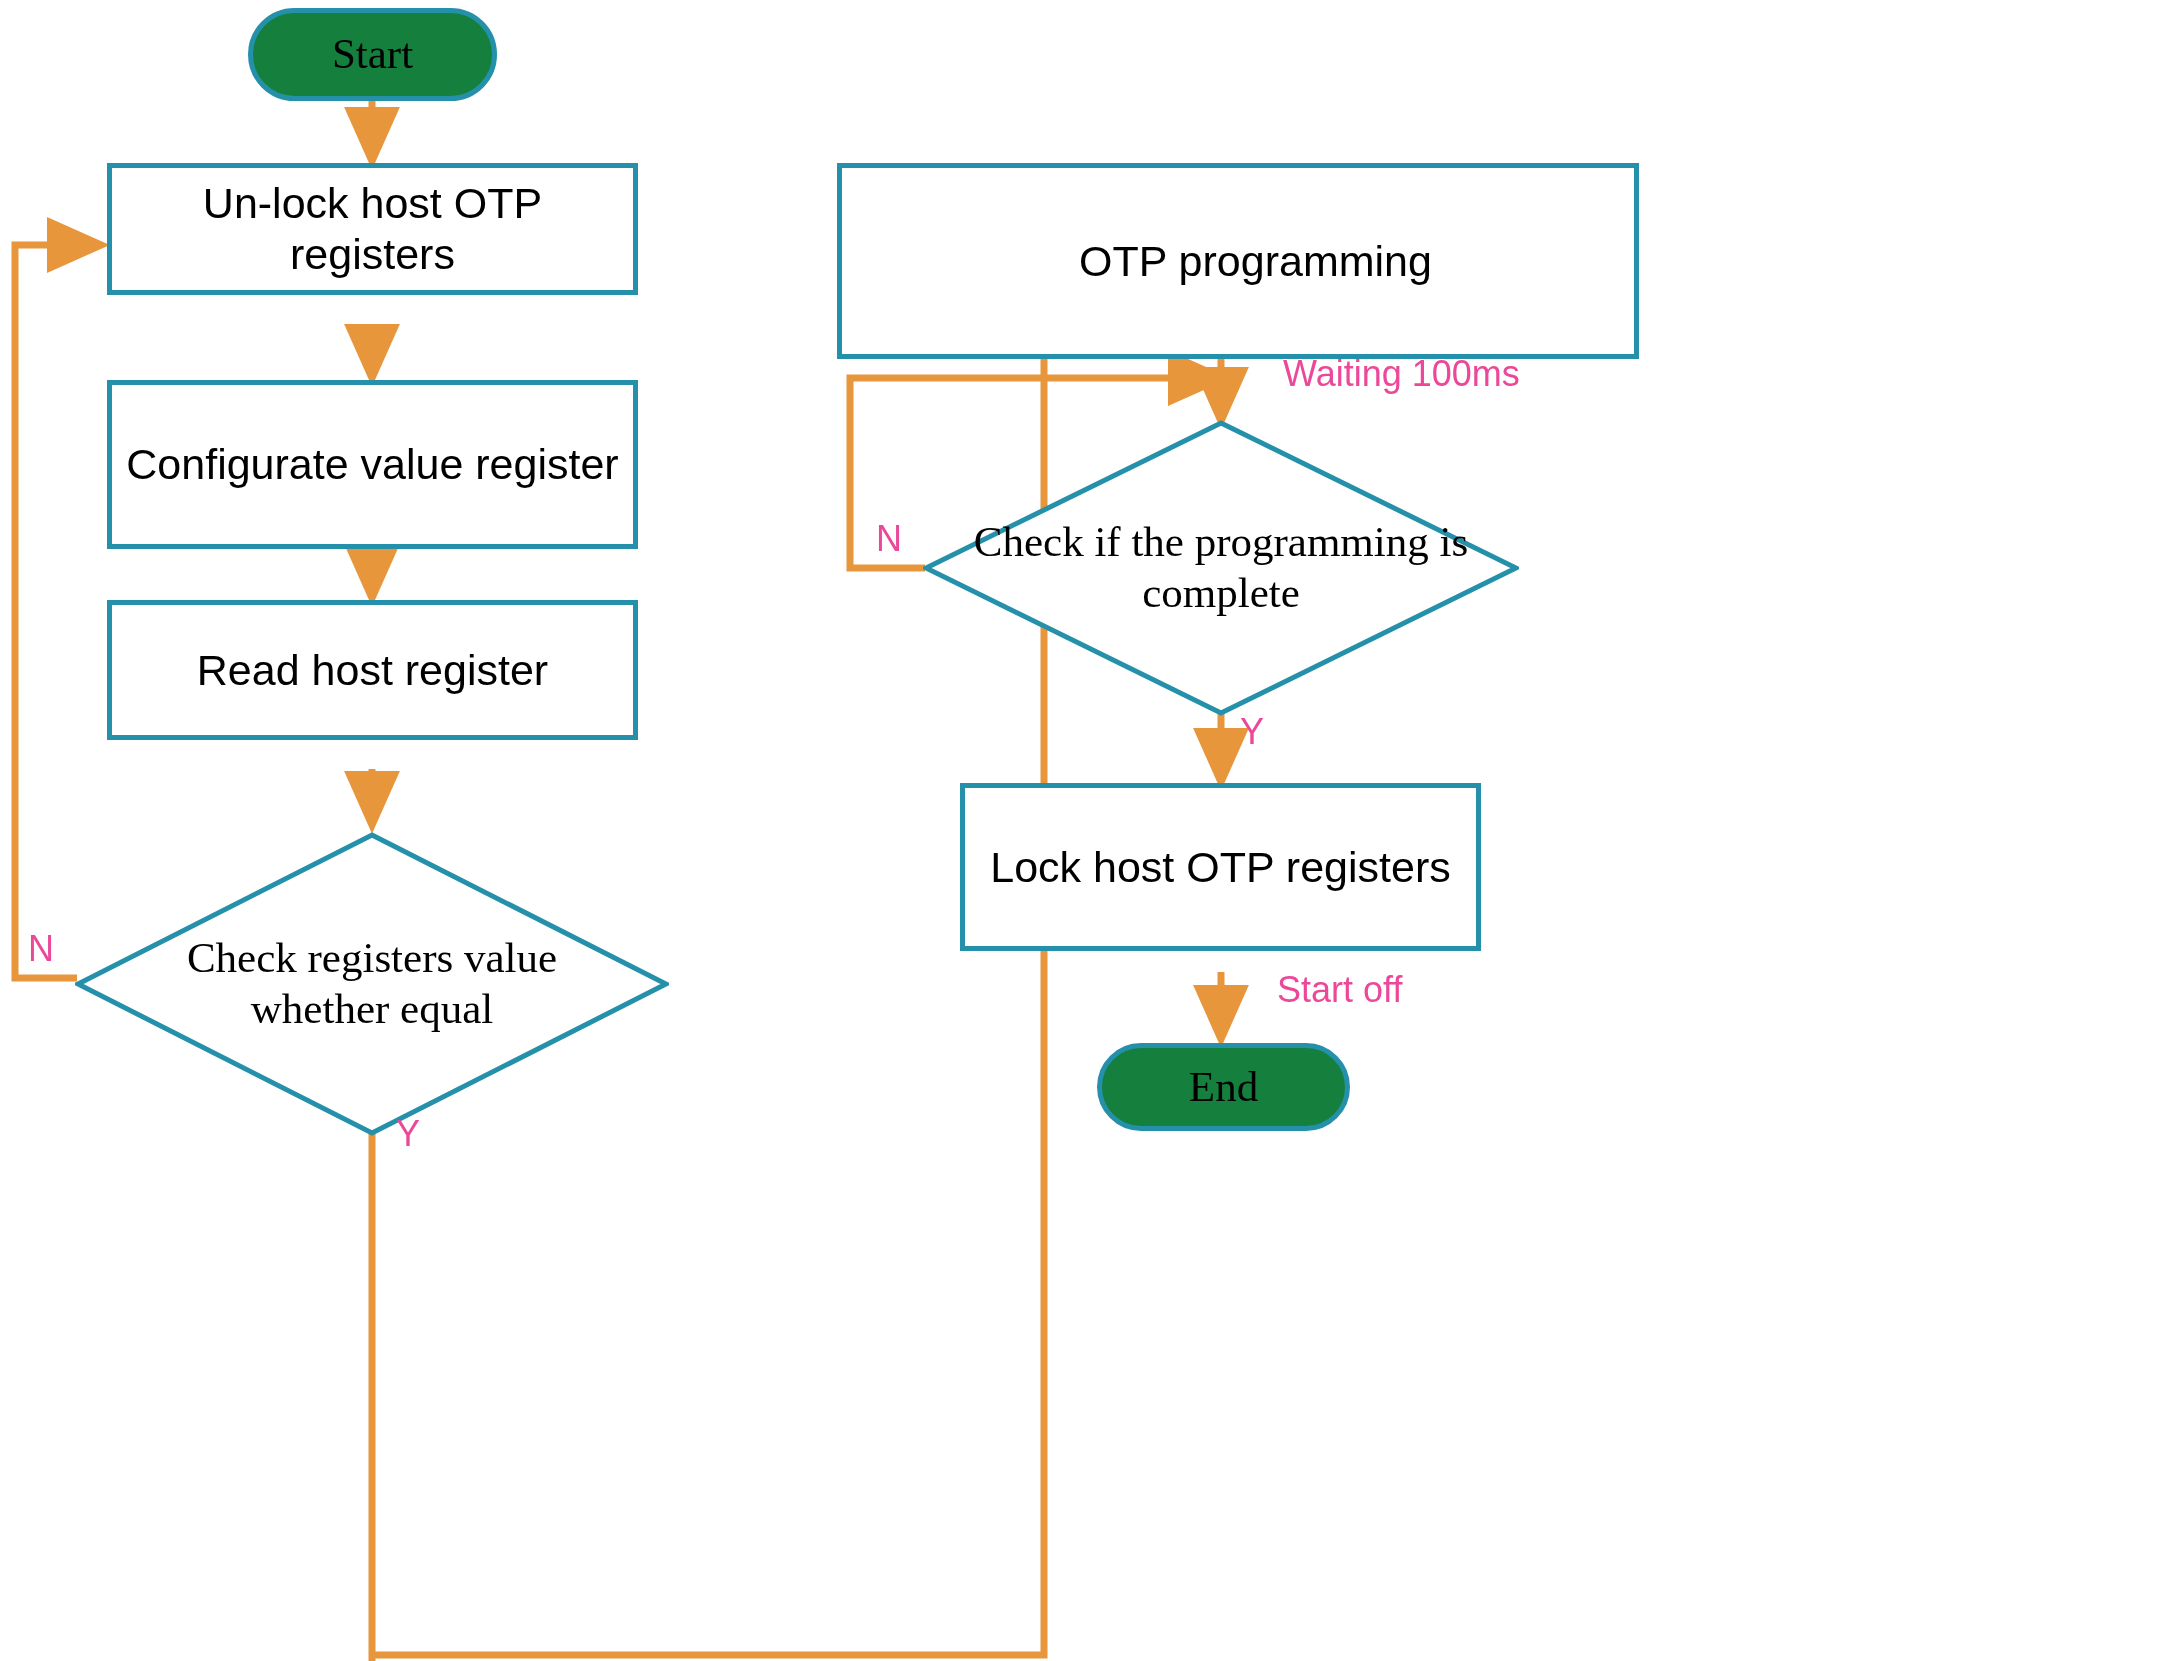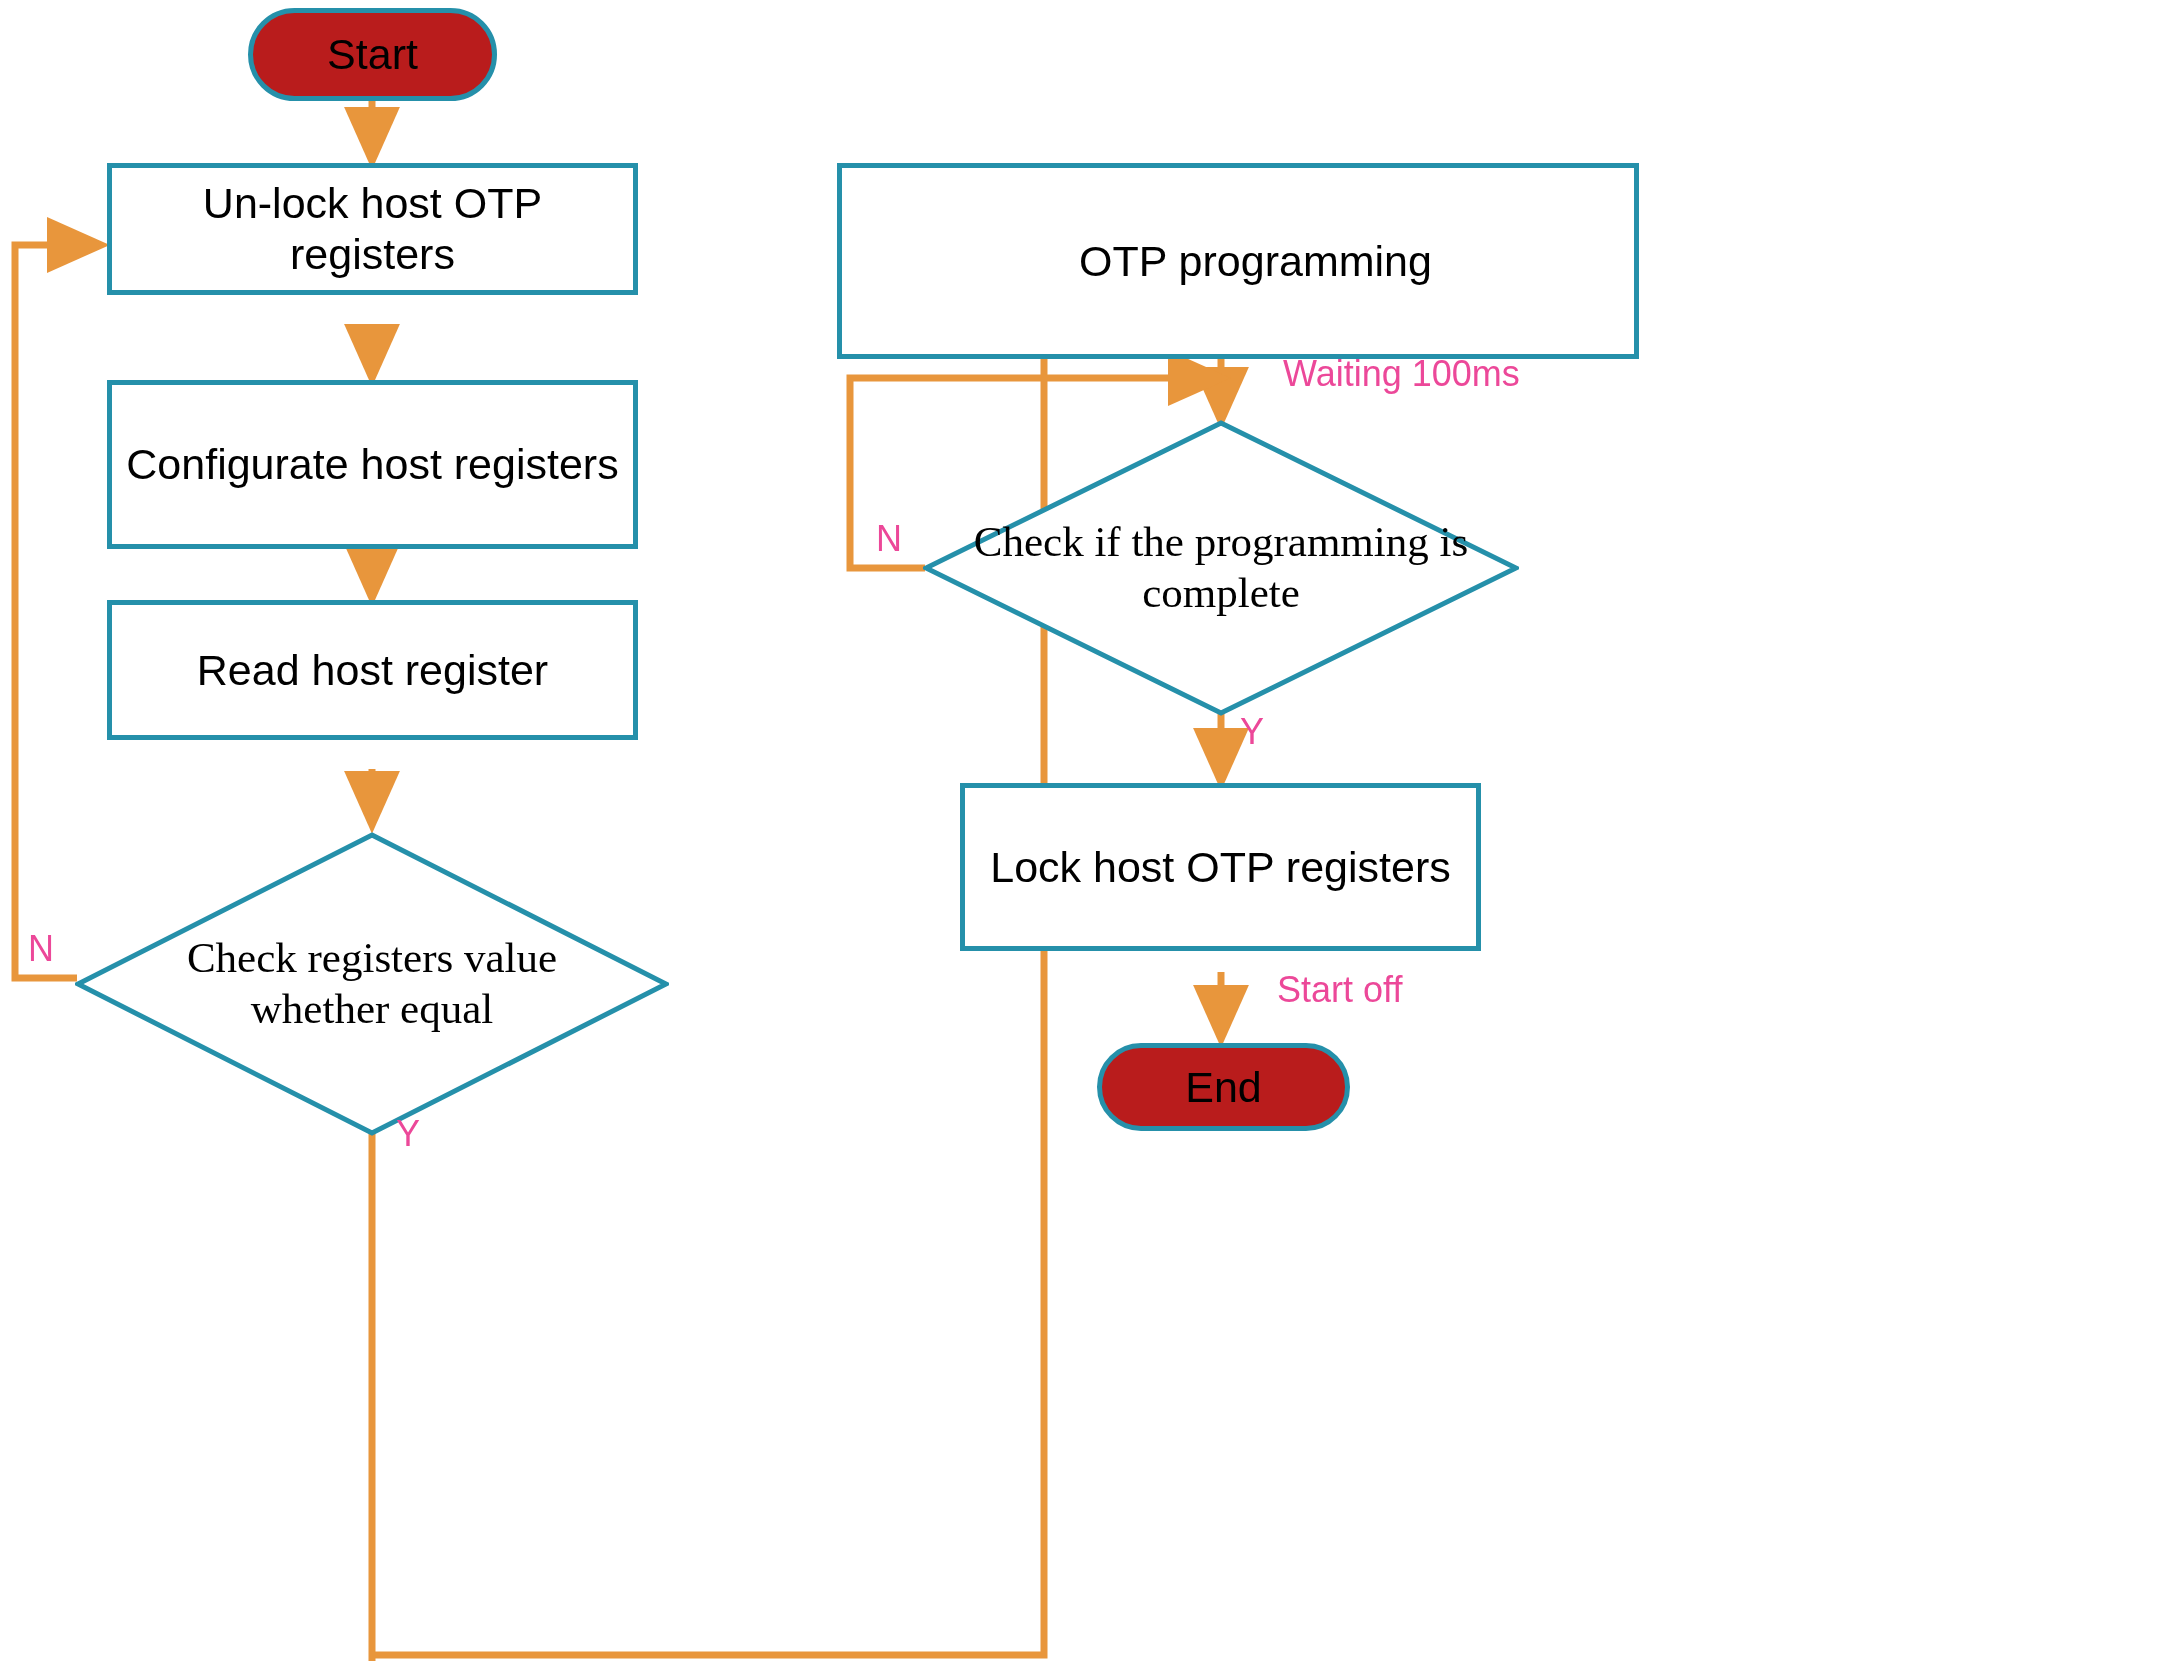--- a/index.html
+++ b/index.html
@@ -33,22 +33,23 @@
     text-align: center;
     color: #000000;
     line-height: 1.18;
   }
   .proc {
     border: 5px solid #2590aa;
     background: #ffffff;
   }
   .term {
     border: 5px solid #2590aa;
-    background: #b91c1c;
+    background: #15803d;
     border-radius: 999px;
+    font-family: Liberation Serif, serif;
   }
   .node .txt {
     font-size: 43px;
     padding: 0 14px;
     white-space: pre-line;
   }
   .diamond-wrap {
     position: absolute;
   }
   .diamond-wrap .dlabel {
@@ -112,21 +113,21 @@
 
   <div class="node term" style="left:248px; top:8px; width:249px; height:93px;">
     <span class="txt">Start</span>
   </div>
 
   <div class="node proc" style="left:107px; top:163px; width:531px; height:132px;">
     <span class="txt">Un-lock host OTP registers</span>
   </div>
 
   <div class="node proc" style="left:107px; top:380px; width:531px; height:169px;">
-    <span class="txt">Configurate host registers</span>
+    <span class="txt">Configurate value register</span>
   </div>
 
   <div class="node proc" style="left:107px; top:600px; width:531px; height:140px;">
     <span class="txt">Read host register</span>
   </div>
 
   <div class="diamond-wrap" style="left:75px; top:832px; width:594px; height:304px;">
     <svg width="594" height="304" viewBox="0 0 594 304" xmlns="http://www.w3.org/2000/svg">
       <polygon points="297,3 591,152 297,301 3,152" fill="#ffffff" stroke="#2590aa" stroke-width="5"></polygon>
     </svg>

